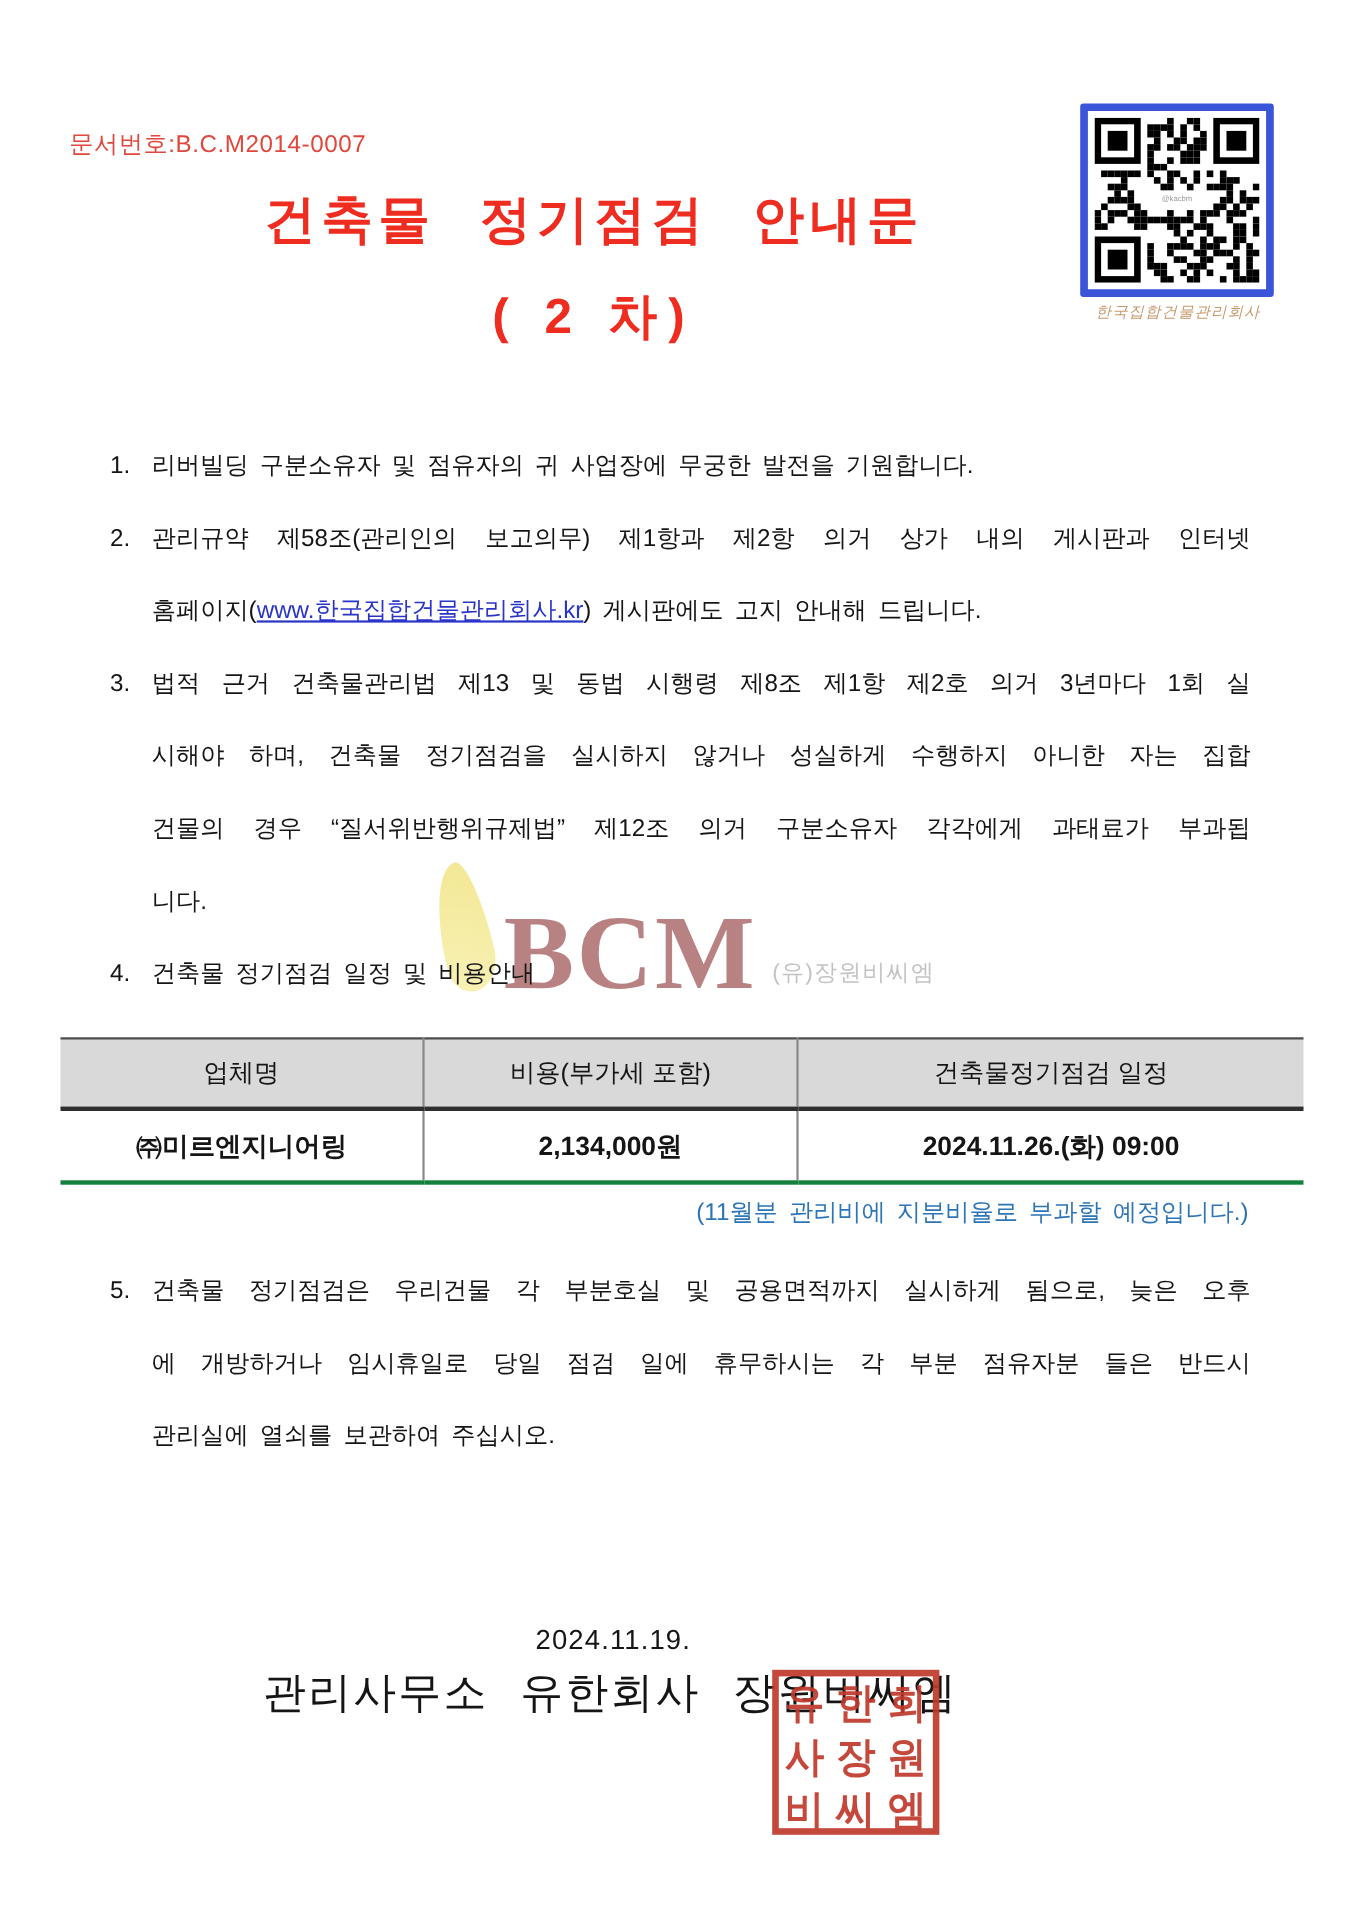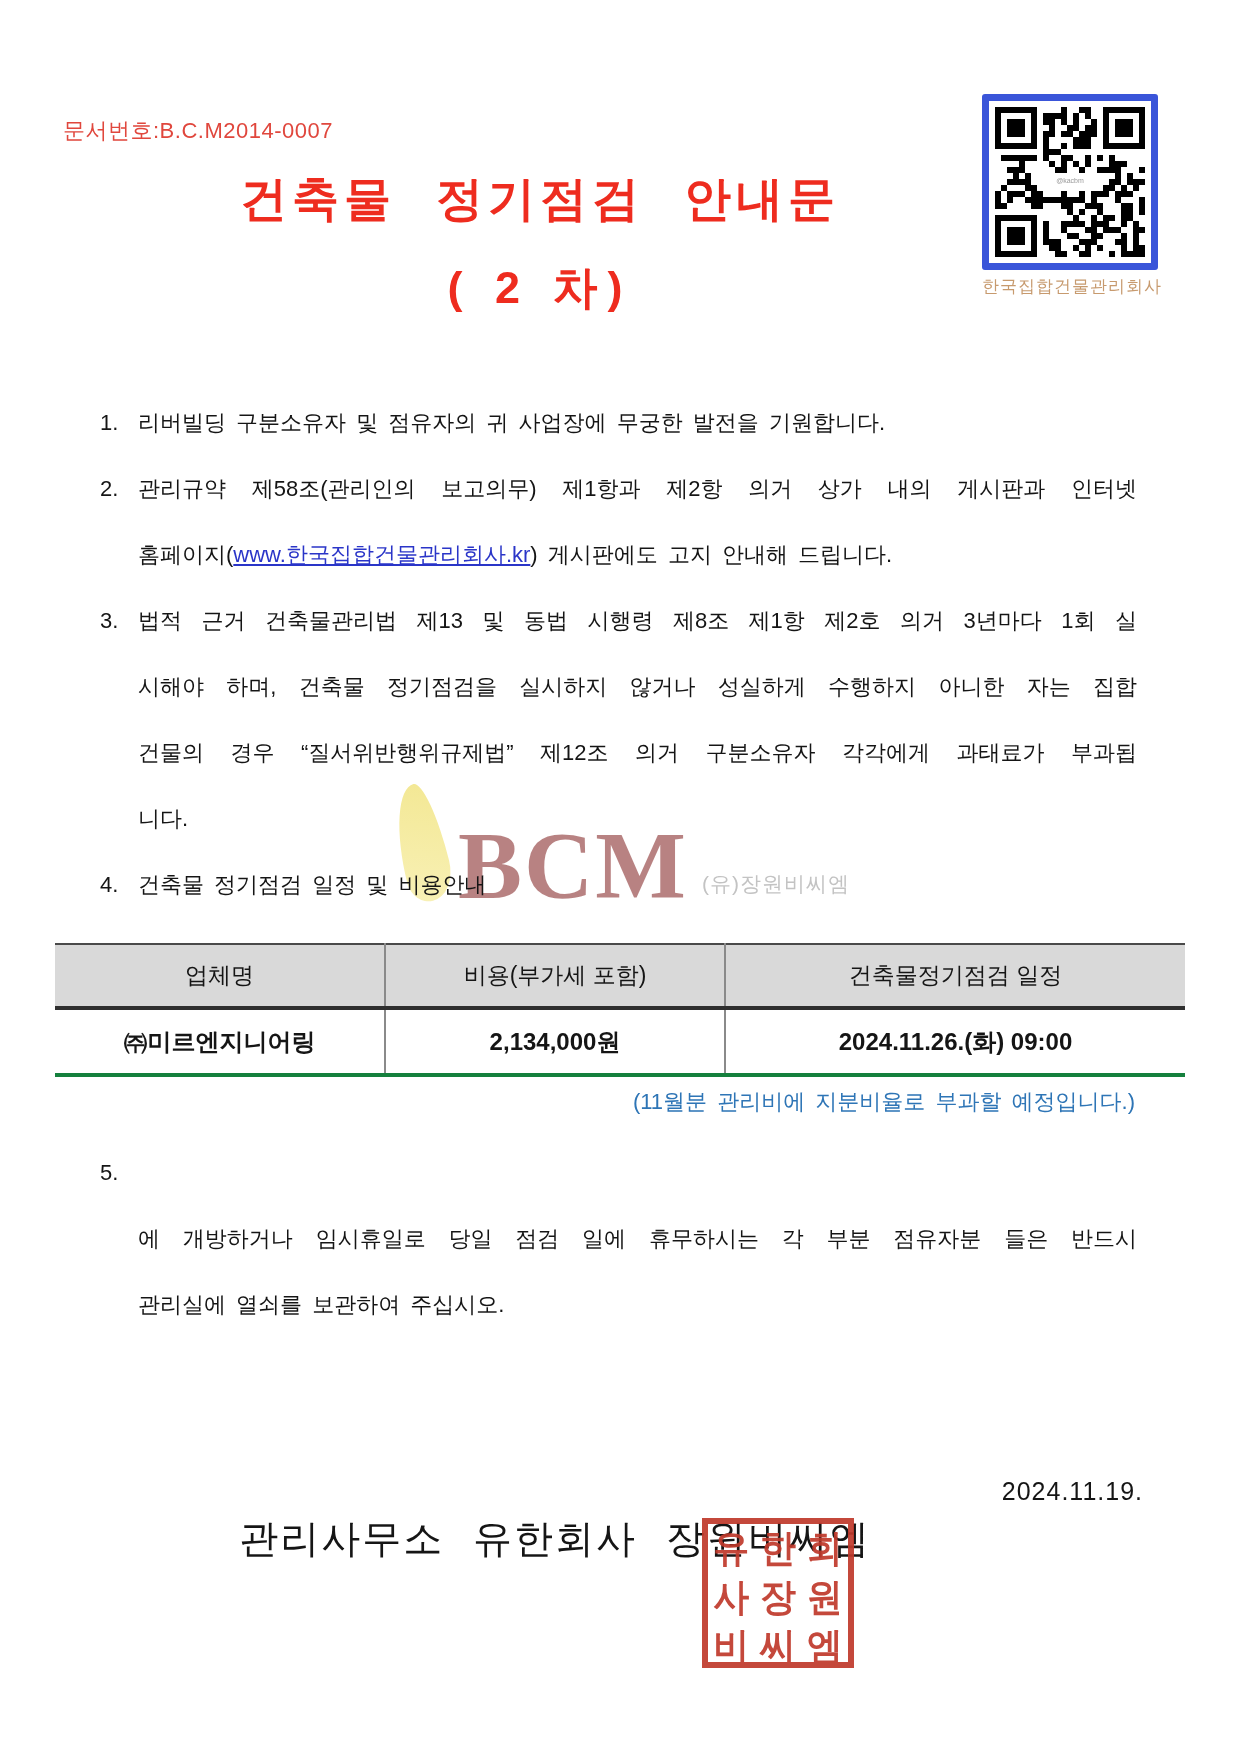--- a/index.html
+++ b/index.html
@@ -13,22 +13,22 @@
     color:#e0473d; font-size:22px; letter-spacing:0.5px;
   }
   
   .qr-block { position:absolute; left:982px; top:94px; width:178px; z-index:2; }
   .qr-frame {
     width:150px; height:150px; padding:6px;
     border:7px solid #3a55d9; border-radius:3px; background:#fff;
   }
   .qr-frame svg { display:block; width:150px; height:150px; }
   .qr-caption {
-    margin-top:5px; text-align:left;
-    color:#c79a6e; font-size:17px; letter-spacing:1px; white-space:nowrap;
+    margin-top:5px; text-align:center;
+    color:#c79a6e; font-size:14px; letter-spacing:1px; white-space:nowrap;font-style:italic;
   }
   
   .title {
     position:absolute; left:110px; top:168px; width:860px;
     text-align:center; color:#ee2c1f; font-weight:bold; font-size:47px;
     letter-spacing:5px; word-spacing:22px; white-space:nowrap;
   }
   .subtitle {
     position:absolute; left:110px; top:258px; width:860px;
     text-align:center; color:#ee2c1f; font-weight:bold; font-size:45px;
@@ -77,21 +77,21 @@
   .fee-table tbody tr { height:67px; background:#fff; }
   .fee-table tbody td { font-weight:bold; font-size:24px; border-bottom:4px solid #15803d; }
   
   .fee-note {
     position:absolute; left:100px; top:1087px; width:1035px; z-index:1;
     text-align:right; color:#2e75b6; font-size:22px; word-spacing:4px;
   }
   
   .doc-date {
     position:absolute; left:0; top:1477px; width:1115px; z-index:1;
-    text-align:right; font-size:25px; letter-spacing:1px;padding-left:28px;
+    text-align:center; font-size:25px; letter-spacing:1px;
   }
   .signature {
     position:absolute; left:0; top:1512px; width:1110px; z-index:1;
     text-align:center; font-size:39px; letter-spacing:2px; word-spacing:16px;
     font-weight:500;
   }
   .seal {
     position:absolute; left:702px; top:1518px; width:140px; height:138px; z-index:2;
     border:6px solid #c0392b; background:rgba(255,255,255,0.0);
     display:grid; grid-template-columns:repeat(3,1fr); grid-template-rows:repeat(3,1fr);
@@ -382,20 +382,21 @@
         <td>2024.11.26.(화) 09:00</td>
       </tr>
     </tbody>
   </table>
 
   <div class="fee-note">(11월분 관리비에 지분비율로 부과할 예정입니다.)</div>
 
   <div class="content-5">
     <div class="line stretch">
       <span class="num">5.</span>
+      <span>건축물 정기점검은 우리건물 각 부분호실 및 공용면적까지 실시하게 됨으로, 늦은 오후</span>
     </div>
     <div class="line stretch">
       <span>에 개방하거나 임시휴일로 당일 점검 일에 휴무하시는 각 부분 점유자분 들은 반드시</span>
     </div>
     <div class="line">
       <span>관리실에 열쇠를 보관하여 주십시오.</span>
     </div>
   </div>
 
   <div class="doc-date">2024.11.19.</div>

